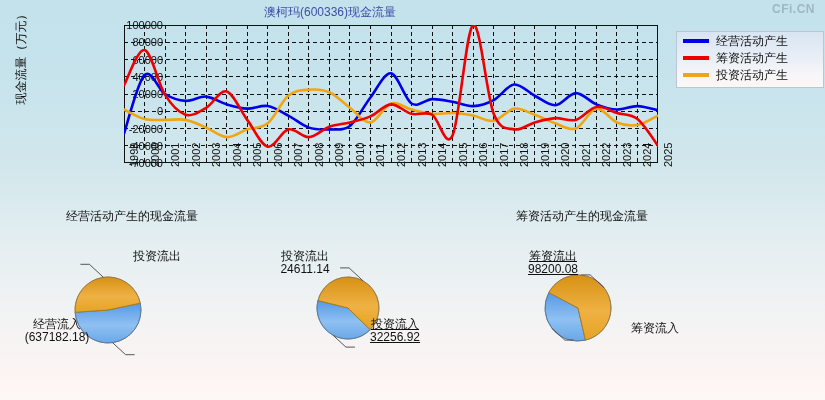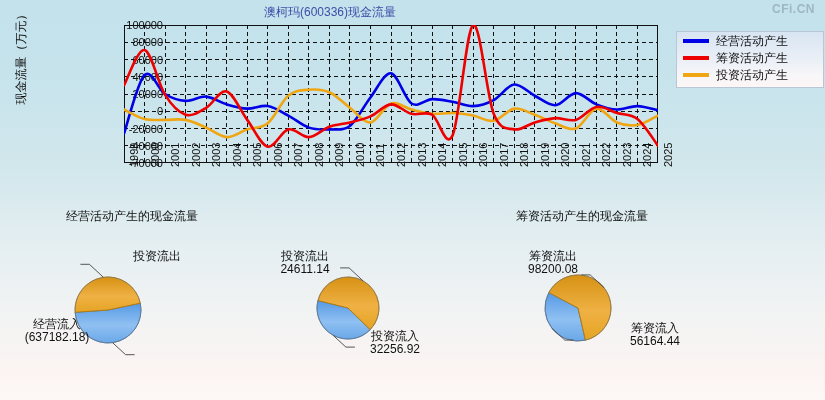--- a/index.html
+++ b/index.html
@@ -212,21 +212,21 @@
         <path d="M118,58 L140.21,79.63 A31,31 0 0 1 87.92,50.50 Z" fill="url(#ig1)" stroke="#3f78b5" stroke-width="1"></path>
         <path d="M118,58 L87.92,50.50 A31,31 0 1 1 140.21,79.63 Z" fill="url(#og1)" stroke="#b37b12" stroke-width="1"></path>
         <circle cx="118" cy="58" r="31" fill="none" stroke="#7d7d7d" stroke-width="1" opacity="0.55"></circle>
         <path d="M133.1,30.9 L119.1,17.9 l-9,0" fill="none" stroke="#555" stroke-width="1"></path>
         <path d="M102.9,85.1 L115.9,97.1 l9,0" fill="none" stroke="#555" stroke-width="1"></path>
       </svg>
     <div class="pie-lbl" style="left:10px;top:0px;width:130px;">
       <span>投资流出</span>
       <span class="v">24611.14</span>
     </div>
-    <div class="pie-lbl" style="left:100px;top:80px;width:130px;">
+    <div class="pie-lbl" style="left:100px;top:68px;width:130px;text-decoration:underline;">
       <span>投资流入</span>
       <span class="v">32256.92</span>
     </div>
   </div>
 
   <div class="pie-block" style="left:460px;top:250px;width:290px;height:120px;">
     <svg width="290" height="120" viewBox="0 0 290 120" id="pie2">
         <defs>
           <linearGradient id="og2" x1="0" y1="0" x2="0" y2="1">
             <stop offset="0%" stop-color="#d79214"></stop>
@@ -238,23 +238,22 @@
             <stop offset="55%" stop-color="#8fc0f2"></stop>
             <stop offset="100%" stop-color="#6aa8e8"></stop>
           </linearGradient>
         </defs>
         <path d="M118,58 L125.45,90.15 A33,33 0 0 1 88.86,42.51 Z" fill="url(#ig2)" stroke="#3f78b5" stroke-width="1"></path>
         <path d="M118,58 L88.86,42.51 A33,33 0 1 1 125.45,90.15 Z" fill="url(#og2)" stroke="#b37b12" stroke-width="1"></path>
         <circle cx="118" cy="58" r="33" fill="none" stroke="#7d7d7d" stroke-width="1" opacity="0.55"></circle>
         <path d="M144.2,37.9 L130.2,24.9 l-9,0" fill="none" stroke="#555" stroke-width="1"></path>
         <path d="M91.8,78.1 L104.8,90.1 l9,0" fill="none" stroke="#555" stroke-width="1"></path>
       </svg>
-    <div class="pie-lbl" style="left:28px;top:0px;width:130px;">
+    <div class="pie-lbl" style="left:28px;top:0px;width:130px;text-decoration:underline;">
       <span>筹资流出</span>
       <span class="v">98200.08</span>
     </div>
     <div class="pie-lbl" style="left:130px;top:72px;width:130px;">
       <span>筹资流入</span>
-      <span class="v">56164.44</span>
     </div>
   </div>
 
 </div>
 
 </body></html>

